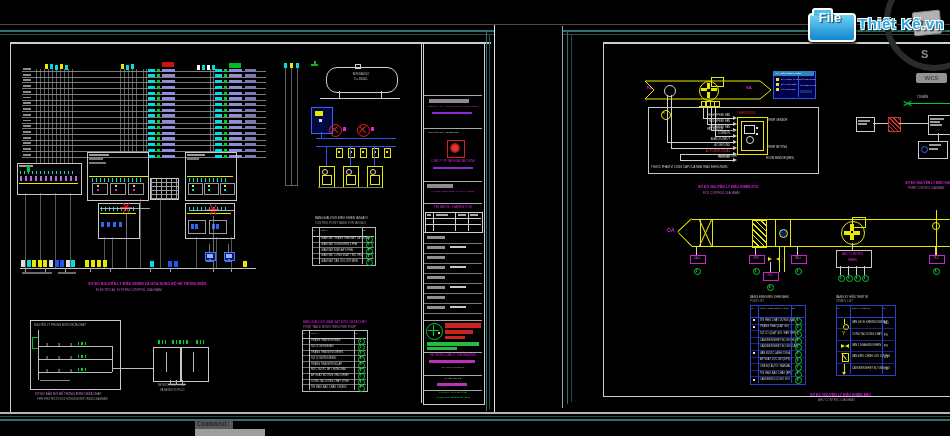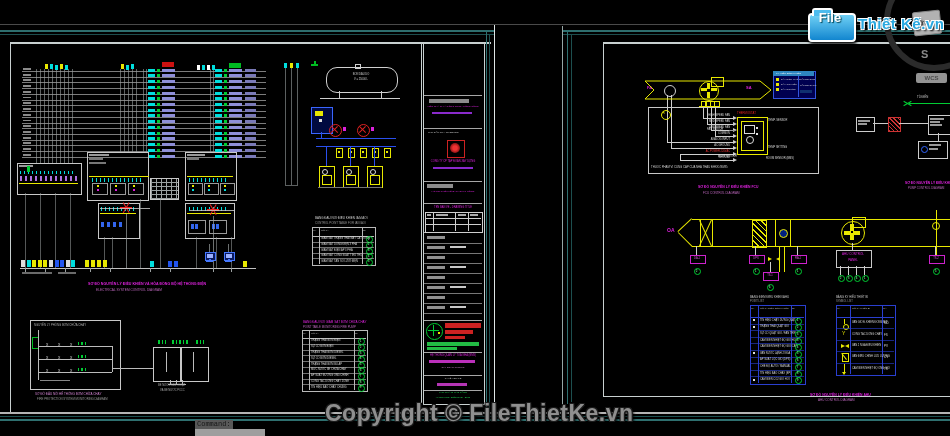--- a/index.html
+++ b/index.html
@@ -33,21 +33,20 @@
 
 <div id="screen">
 
   <div class="abs" style="left:8px;top:25px;width:486px;height:387px;"></div>
   <div class="abs" style="left:562px;top:26px;width:388px;height:386px;"></div>
 
   <svg class="abs" style="left:640px;top:78px;z-index:5;" width="140" height="26">
     <polygon points="5,3 120,3 131,12 120,21 5,21 14,12" fill="none" stroke="#e8e800" stroke-width="1"></polygon>
   </svg>
 
-  <div class="abs t" id="watermark">Copyright © FileThietKe.vn</div>
   <div class="abs" id="logo">
     <div id="logo-folder"></div>
     <div class="t" id="logo-file">File</div>
     <div class="t" id="logo-brand">Thiết Kế.vn</div>
   </div>
   <div class="abs" id="vc-ring"></div>
   <div class="abs" id="vc-top">TOP</div>
   <div class="abs t" id="vc-s">S</div>
   <div class="abs" id="vc-wcs">WCS</div>
   <div class="abs t" id="cmd1">Command:</div>

